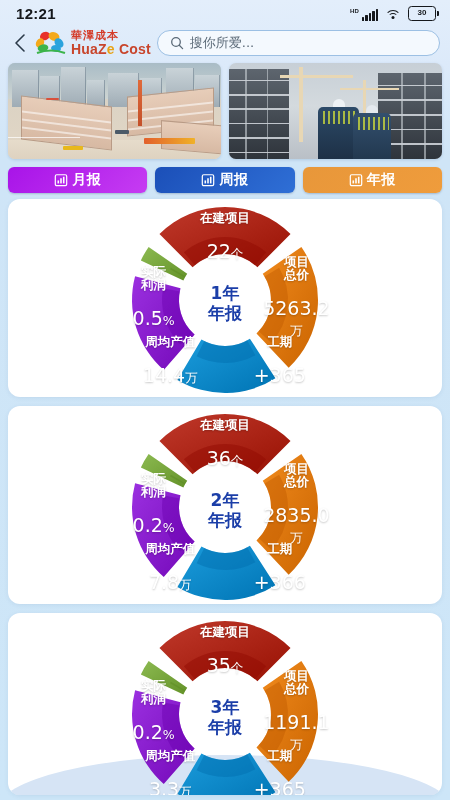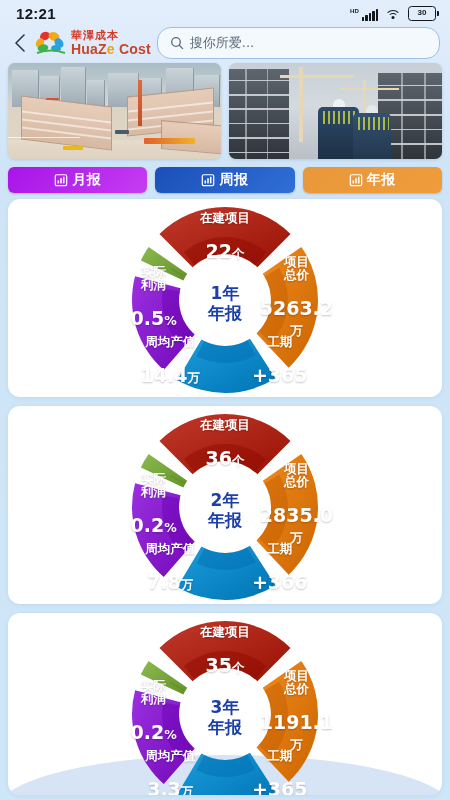--- a/index.html
+++ b/index.html
@@ -47,21 +47,21 @@
   .header{height:34px;display:flex;align-items:center;padding:0 10px 0 8px;box-sizing:border-box;gap:4px;justify-content:space-between;}
   .back{width:22px;height:26px;display:flex;align-items:center;justify-content:center;cursor:pointer;}
   .back svg{display:block;}
   .logo{display:flex;align-items:center;gap:3px;flex:0 0 auto;}
   .logo-mark{width:34px;height:26px;position:relative;flex:0 0 auto;}
   .logo-txt{display:flex;flex-direction:column;line-height:1;}
   .logo-cn{font-size:11px;font-weight:bold;color:#d43c2a;letter-spacing:1px;font-family:"DejaVu Sans",sans-serif;}
   .logo-en{font-size:14px;font-weight:bold;color:#c8452c;letter-spacing:.2px;margin-top:1px;}
   .logo-en .z{color:#e8a317;}
   .search{
-    flex:1;height:32px;border:1px solid #9cc0e4;border-radius:14px;
+    flex:1;height:26px;border:1px solid #9cc0e4;border-radius:14px;
     background:#f4f9fe;display:flex;align-items:center;gap:6px;padding:0 12px;
     box-sizing:border-box;margin-left:2px;
   }
   .search .ph{font-size:13px;color:#5b6a78;font-family:"DejaVu Sans",sans-serif;}
 
   
   .banners{display:flex;gap:8px;padding:3px 8px 0;box-sizing:border-box;}
   .banner{
     flex:1;height:96px;border-radius:7px;overflow:hidden;position:relative;
     box-shadow:0 1px 3px rgba(40,80,130,.18);
@@ -121,21 +121,21 @@
   .card.c3 .donut-wrap{top:4px;}
   .wave{position:absolute;left:-10px;right:-10px;bottom:-14px;height:54px;
     background:#d6e4f5;border-radius:50% 50% 0 0 / 100% 100% 0 0;}
   .wave2{position:absolute;left:-30px;right:-30px;bottom:-26px;height:56px;
     background:#c6d9ef;border-radius:50% 50% 0 0 / 100% 100% 0 0;opacity:.75;}
 
   .seglabel{position:absolute;text-align:center;color:#fff;pointer-events:none;
     font-family:"DejaVu Sans",sans-serif;line-height:1.05;
     text-shadow:0 1px 2px rgba(0,0,0,.22);}
   .seglabel .t{font-size:12.5px;font-weight:bold;display:block;}
-  .seglabel .v{font-size:19px;font-weight:bold;display:block;margin-top:18px;}
+  .seglabel .v{font-size:19px;font-weight:normal;display:block;margin-top:18px;}
   .seglabel .v .u{font-size:12.5px;}
   .centerlabel{position:absolute;left:50%;top:50%;transform:translate(-50%,-50%);
     text-align:center;color:#1b3ea8;font-family:"DejaVu Sans",sans-serif;
     font-size:17px;font-weight:bold;line-height:1.18;pointer-events:none;}
 </style>
 </head>
 <body>
 
 <div class="phone">
 

